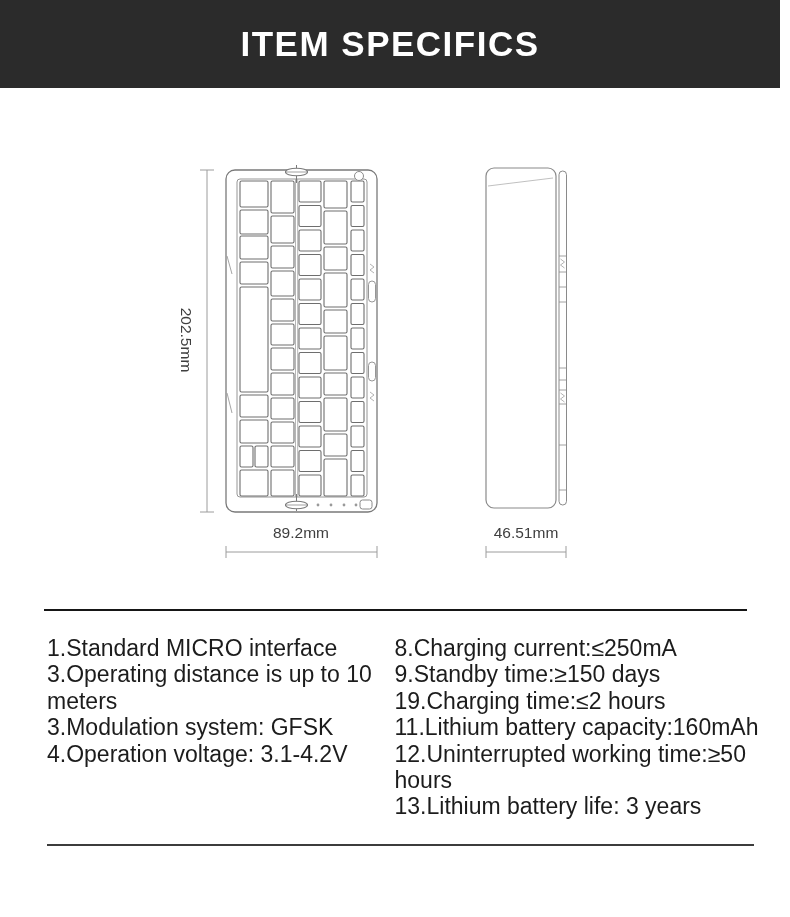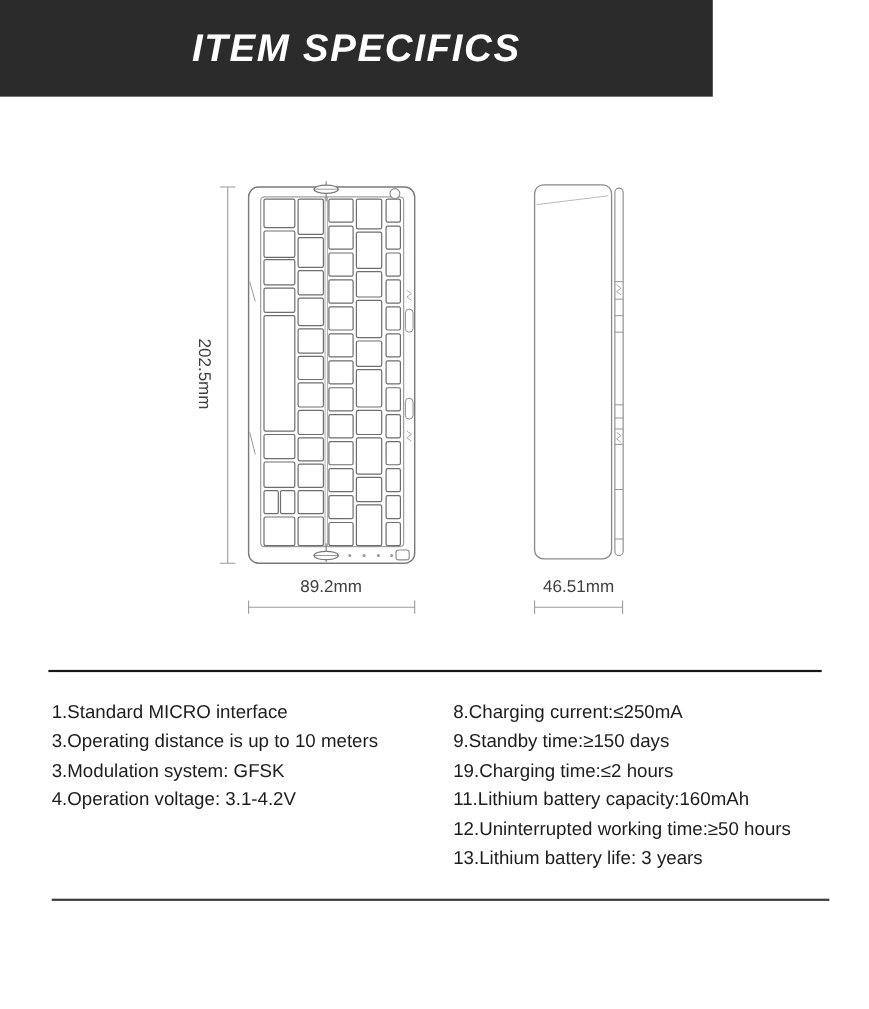--- a/index.html
+++ b/index.html
@@ -5,27 +5,26 @@
   * { margin: 0; padding: 0; box-sizing: border-box; }
   html, body { background: #ffffff; }
   body {
     width: 790px;
     height: 917px;
     font-family: "Liberation Sans", sans-serif;
     position: relative;
     overflow: hidden;
   }
   .header-bar {
-    width: 648px;
+    width: 780px;
     height: 88px;
     background: #2b2b2b;
     display: flex;
     align-items: center;
     justify-content: center;
-    font-style: italic;
   }
   .header-title {
     color: #ffffff;
     font-size: 35px;
     font-weight: bold;
     letter-spacing: 1.5px;
   }
   .diagram-wrap {
     width: 790px;
     height: 500px;
@@ -46,21 +45,21 @@
     margin: 24px 36px 0 47px;
     border-top: 2px solid #3c3c3c;
   }
   .specs {
     margin: 24px 0 0 47px;
     display: flex;
     color: #1c1c1c;
   }
   .specs ul {
     list-style: none;
-    font-size: 17px;
+    font-size: 23px;
     line-height: 26.4px;
   }
   .specs ul.spec-col-left { width: 365px; }
 </style>
 </head>
 <body>
 
 <div class="header-bar">
   <div class="header-title">ITEM SPECIFICS</div>
 </div>

